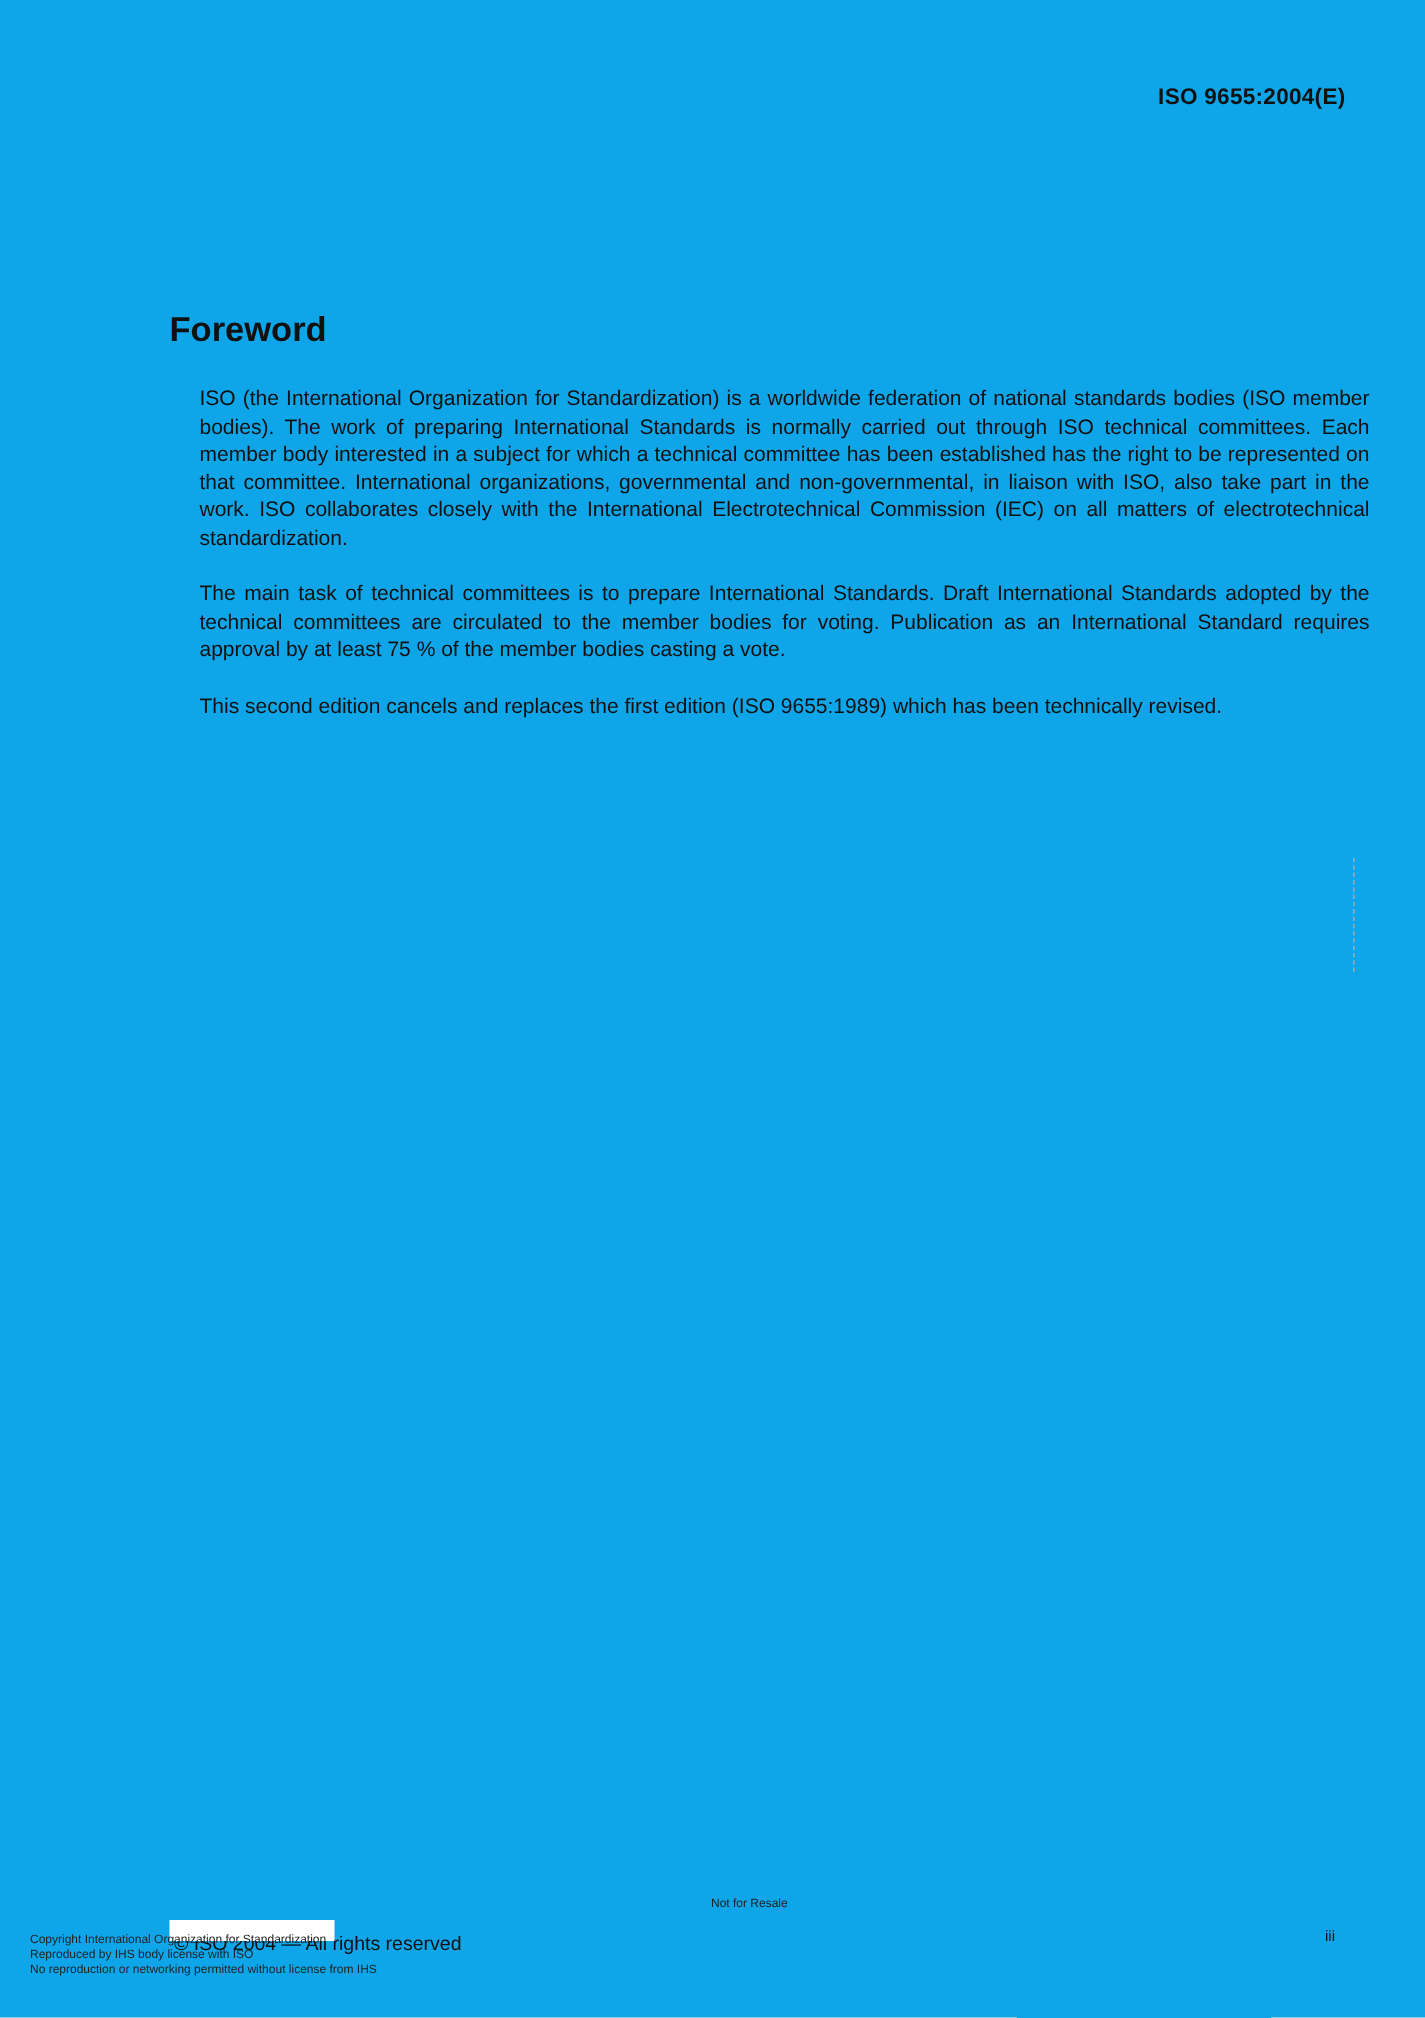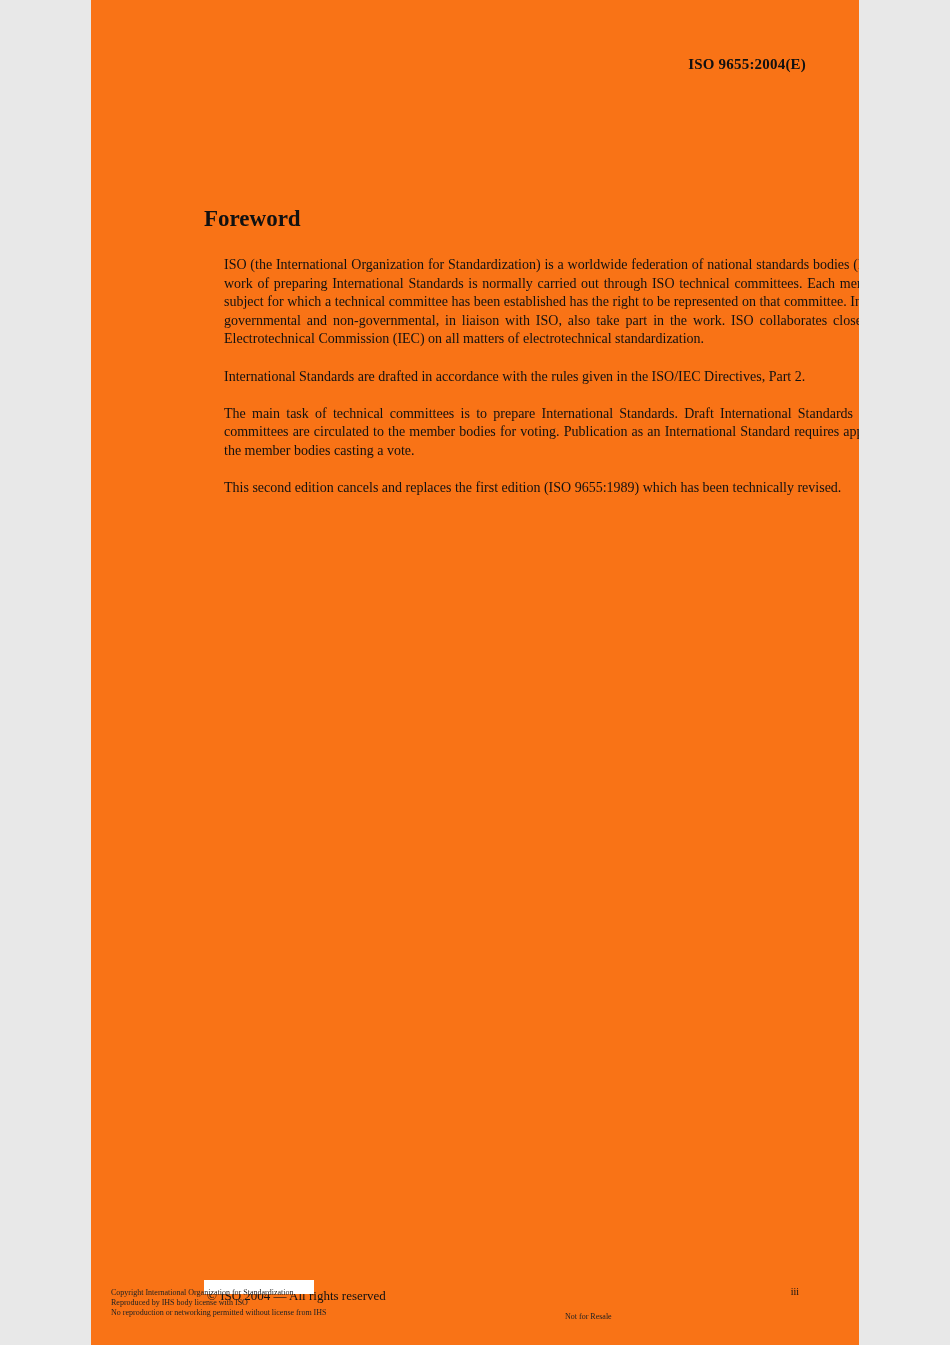--- a/index.html
+++ b/index.html
@@ -1,21 +1,21 @@
 <!DOCTYPE html>
 <html><head>
 <meta charset="utf-8">
 <style>
   html, body { margin: 0; padding: 0; background: #e8e8e8; }
   .page {
     position: relative;
-    width: 768px;
+    width: 950px;
     height: 1345px;
-    background: #f97316;
-    font-family: Liberation Serif, serif;
+    background: #0ea5e9;
+    font-family: Liberation Sans, sans-serif;
     color: #111111;
     overflow: hidden;
     margin: 0 auto;
   }
   .doc-ref {
     position: absolute;
     top: 56px;
     right: 53px;
     font-size: 15px;
     font-weight: bold;
@@ -74,21 +74,21 @@
     top: 1288px;
     z-index: 3;
     font-size: 8px;
     line-height: 10px;
     color: #222222;
     white-space: nowrap;
   }
   .not-for-resale {
     position: absolute;
     left: 474px;
-    top: 1312px;
+    top: 1264px;
     font-size: 8px;
     color: #222222;
   }
   .page-number {
     position: absolute;
     right: 60px;
     top: 1286px;
     font-size: 10px;
   }
 </style>
@@ -96,21 +96,20 @@
 <body>
 
 <div class="page">
 
   <div class="doc-ref">ISO 9655:2004(E)</div>
 
   <h1 class="title">Foreword</h1>
 
   <div class="body-text">
     <p>ISO (the International Organization for Standardization) is a worldwide federation of national standards bodies (ISO member bodies). The work of preparing International Standards is normally carried out through ISO technical committees. Each member body interested in a subject for which a technical committee has been established has the right to be represented on that committee. International organizations, governmental and non-governmental, in liaison with ISO, also take part in the work. ISO collaborates closely with the International Electrotechnical Commission (IEC) on all matters of electrotechnical standardization.</p>
-    <p>International Standards are drafted in accordance with the rules given in the ISO/IEC Directives, Part 2.</p>
     <p>The main task of technical committees is to prepare International Standards. Draft International Standards adopted by the technical committees are circulated to the member bodies for voting. Publication as an International Standard requires approval by at least 75 % of the member bodies casting a vote.</p>
     <p>This second edition cancels and replaces the first edition (ISO 9655:1989) which has been technically revised.</p>
   </div>
 
   <div class="change-bar"></div>
 
   <div class="footer-copyright">© ISO 2004 — All rights reserved</div>
 
   <div class="footer-cover"></div>
 

